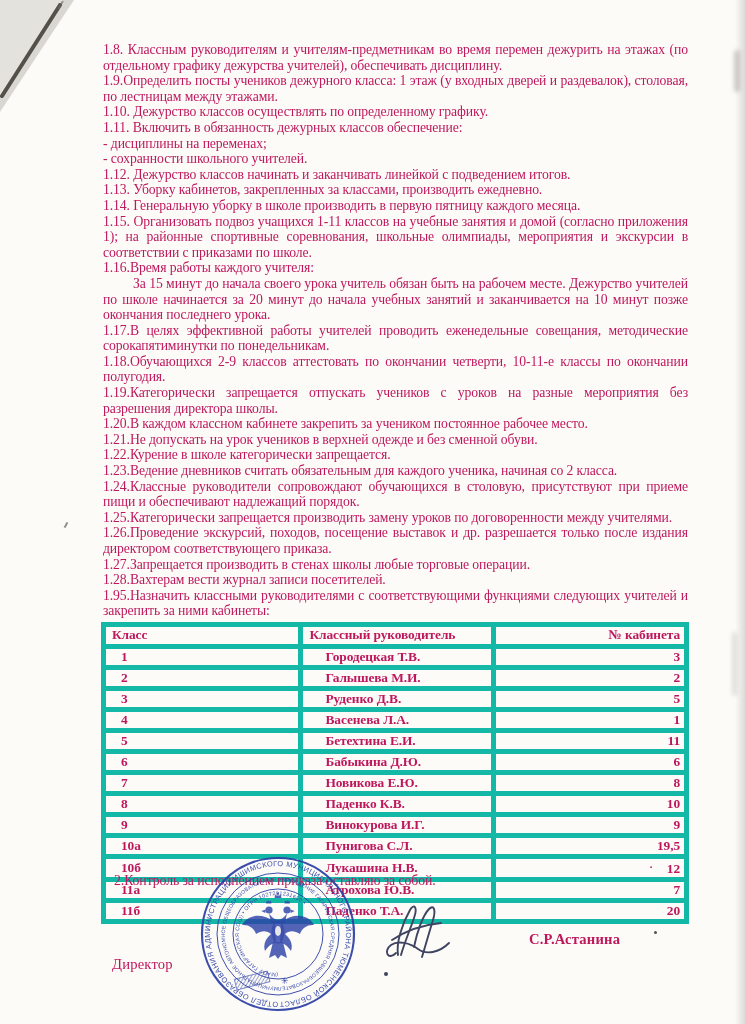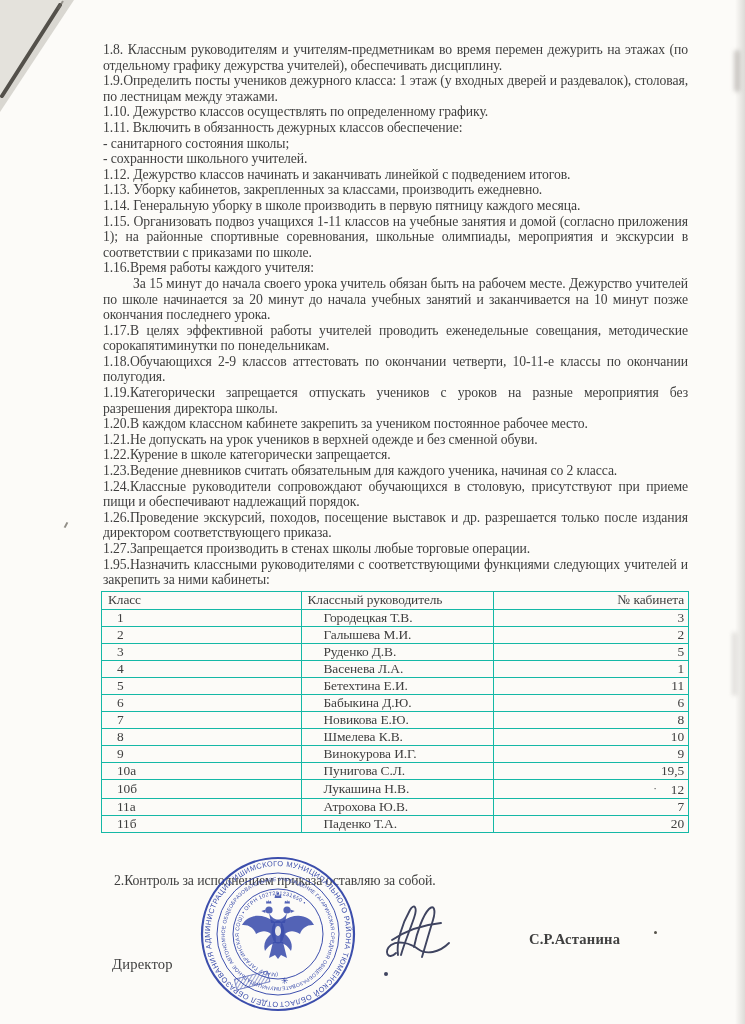--- a/index.html
+++ b/index.html
@@ -2,21 +2,21 @@
 <html lang="ru"><head>
 <meta charset="utf-8">
 <style>
   html,body{margin:0;padding:0;background:#e9e7e2;}
   .page{
     position:relative;
     width:745px;height:1024px;
     background:#fcfbf8;
     overflow:hidden;
     font-family:"Liberation Serif","DejaVu Serif",serif;
-    color:#404040;
+    color:#be185d;
   }
   
   .fold{position:absolute;left:0;top:0;z-index:5;}
   
   .edge-shadow{
     position:absolute;right:0;top:0;width:10px;height:100%;
     background:linear-gradient(to right, rgba(0,0,0,0) 0%, rgba(110,106,98,.22) 100%);
     z-index:4;
   }
   .smudge{position:absolute;background:rgba(120,116,108,.35);filter:blur(2px);border-radius:3px;z-index:4;}
@@ -29,21 +29,21 @@
     font-size:13.7px;line-height:15.6px;letter-spacing:-0.1px;
   }
   .content p{margin:0;text-align:justify;}
   .content p.indent{text-indent:30px;}
 
   table.assign{
     border-collapse:collapse;width:588px;margin-left:-2px;margin-top:3px;
     font-size:13.4px;line-height:14px;
   }
   table.assign th, table.assign td{
-    border:1px solid #14b8a6;font-weight:normal;text-align:left;
+    border:5px solid #14b8a6;font-weight:bold;text-align:left;
     padding:1px 4px 1px 6px;height:13.5px;white-space:nowrap;overflow:hidden;margin-left:44px;
   }
   table.assign th{height:15px;}
   table.assign td.cls{padding-left:15px;}
   table.assign td.teacher{padding-left:22px;}
   table.assign td.cab, table.assign th.cab-h{text-align:right;padding-left:2px;}
   .cab-mark{display:inline-block;margin-right:14px;font-size:11px;vertical-align:2px;}
 
   .control-line{
     position:absolute;left:114px;top:873px;width:560px;
@@ -78,38 +78,40 @@
   <div class="edge-shadow"></div>
   <div class="smudge s1"></div>
   <div class="smudge s2"></div>
   <div class="tick"></div>
 
   <div class="content">
     <p>1.8. Классным руководителям и учителям-предметникам во время перемен дежурить на этажах (по отдельному графику дежурства учителей), обеспечивать дисциплину.</p>
     <p>1.9.Определить посты учеников дежурного класса: 1 этаж (у входных дверей и раздевалок), столовая, по лестницам между этажами.</p>
     <p>1.10. Дежурство классов осуществлять по определенному графику.</p>
     <p>1.11. Включить в обязанность дежурных классов обеспечение:</p>
-    <p>- санитарного состояния школы;</p>
+    <p>- дисциплины на переменах;</p>
     <p>- сохранности школьного учителей.</p>
     <p>1.12. Дежурство классов начинать и заканчивать линейкой с подведением итогов.</p>
     <p>1.13. Уборку кабинетов, закрепленных за классами, производить ежедневно.</p>
     <p>1.14. Генеральную уборку в школе производить в первую пятницу каждого месяца.</p>
     <p>1.15. Организовать подвоз учащихся 1-11 классов на учебные занятия и домой (согласно приложения 1); на районные спортивные соревнования, школьные олимпиады, мероприятия и экскурсии в соответствии с приказами по школе.</p>
     <p>1.16.Время работы каждого учителя:</p>
     <p class="indent">За 15 минут до начала своего урока учитель обязан быть на рабочем месте. Дежурство учителей по школе начинается за 20 минут до начала учебных занятий и заканчивается на 10 минут позже окончания последнего урока.</p>
     <p>1.17.В целях эффективной работы учителей проводить еженедельные совещания, методические сорокапятиминутки по понедельникам.</p>
     <p>1.18.Обучающихся 2-9 классов аттестовать по окончании четверти, 10-11-е классы по окончании полугодия.</p>
     <p>1.19.Категорически запрещается отпускать учеников с уроков на разные мероприятия без разрешения директора школы.</p>
     <p>1.20.В каждом классном кабинете закрепить за учеником постоянное рабочее место.</p>
     <p>1.21.Не допускать на урок учеников в верхней одежде и без сменной обуви.</p>
     <p>1.22.Курение в школе категорически запрещается.</p>
     <p>1.23.Ведение дневников считать обязательным для каждого ученика, начиная со 2 класса.</p>
     <p>1.24.Классные руководители сопровождают обучающихся в столовую, присутствуют при приеме пищи и обеспечивают надлежащий порядок.</p>
+    <p>1.25.Категорически запрещается производить замену уроков по договоренности между учителями.</p>
     <p>1.26.Проведение экскурсий, походов, посещение выставок и др. разрешается только после издания директором соответствующего приказа.</p>
     <p>1.27.Запрещается производить в стенах школы любые торговые операции.</p>
+    <p>1.28.Вахтерам вести журнал записи посетителей.</p>
     <p>1.95.Назначить классными руководителями с соответствующими функциями следующих учителей и закрепить за ними кабинеты:</p>
 
     <table class="assign">
       <colgroup>
           <col style="width:200px">
           <col style="width:193px">
           <col style="width:195px">
         </colgroup>
       <tbody>
           <tr>
@@ -147,21 +149,21 @@
             <td class="teacher">Бабыкина Д.Ю.</td>
             <td class="cab">6</td>
           </tr>
       <tr>
             <td class="cls">7</td>
             <td class="teacher">Новикова Е.Ю.</td>
             <td class="cab">8</td>
           </tr>
       <tr>
             <td class="cls">8</td>
-            <td class="teacher">Шмелева К.В.</td>
+            <td class="teacher">Паденко К.В.</td>
             <td class="cab">10</td>
           </tr>
       <tr>
             <td class="cls">9</td>
             <td class="teacher">Винокурова И.Г.</td>
             <td class="cab">9</td>
           </tr>
       <tr>
             <td class="cls">10а</td>
             <td class="teacher">Пунигова С.Л.</td>

